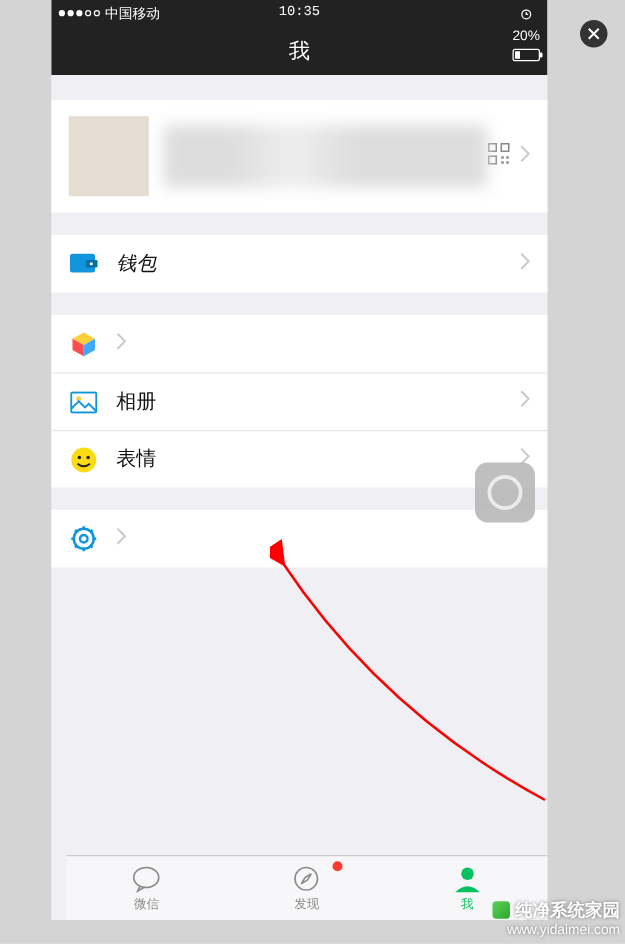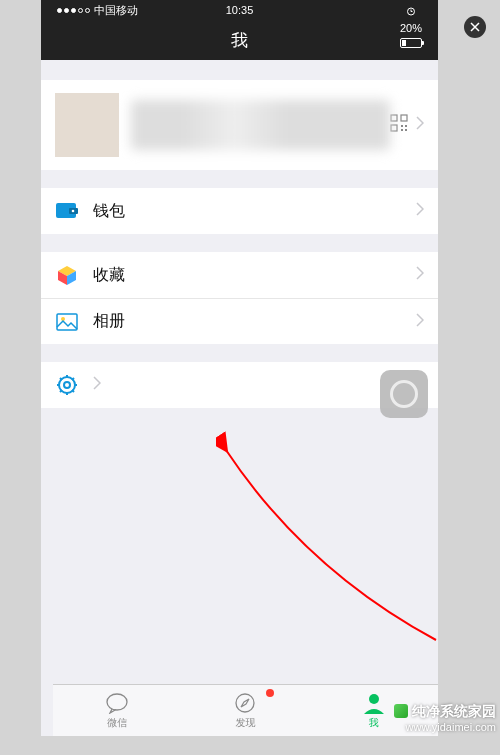--- a/index.html
+++ b/index.html
@@ -1,58 +1,58 @@
 <!DOCTYPE html>
 <html><head>
 <meta charset="utf-8">
 <style>
   * { margin: 0; padding: 0; box-sizing: border-box; font-family: -apple-system, "Helvetica Neue", Arial, sans-serif; }
   body { width: 500px; height: 755px; background: #d4d4d4; position: relative; overflow: hidden; }
   .phone-frame { position: absolute; left: 41px; top: 0; width: 397px; height: 736px; background: #efeff4; overflow: hidden; }
   .close-btn { position: absolute; right: 14px; top: 16px; width: 22px; height: 22px; border-radius: 50%; background: #333; display: flex; align-items: center; justify-content: center; cursor: pointer; }
   .close-btn svg { width: 10px; height: 10px; }
   
-  .status-bar { height: 20px; background: #222; color: #fff; font-size: 11px; display: flex; align-items: center; padding: 0 16px; justify-content: space-between; }
+  .status-bar { height: 20px; background: #222; color: #fff; font-size: 11px; display: flex; align-items: center; padding: 0 6px; justify-content: space-between; }
   .status-left { display: flex; align-items: center; gap: 4px; }
   .dots { display: flex; gap: 2px; }
   .dot { width: 5px; height: 5px; border-radius: 50%; border: 1px solid #fff; }
   .dot.fill { background: #fff; }
-  .status-center { position: absolute; left: 50%; transform: translateX(-50%); font-weight: 500; }
+  .status-center { position: absolute; left: 50%; transform: translateX(-50%); font-weight: 500; font-family: Liberation Mono, monospace; }
   .status-right { display: flex; align-items: center; gap: 4px; flex-direction: column; }
   .battery { width: 22px; height: 10px; border: 1px solid #fff; border-radius: 2px; position: relative; }
   .battery::after { content: ""; position: absolute; right: -3px; top: 2px; width: 2px; height: 4px; background: #fff; border-radius: 0 1px 1px 0; }
   .battery-fill { position: absolute; left: 1px; top: 1px; bottom: 1px; width: 20%; background: #fff; }
   
   .nav-bar { height: 40px; background: #222; color: #fff; display: flex; align-items: center; justify-content: center; font-size: 17px; }
   
   .profile-card { margin-top: 20px; background: #fff; height: 90px; display: flex; align-items: center; padding: 0 14px; }
   .avatar { width: 64px; height: 64px; background: #e5dcd2; }
   .profile-info { flex: 1; filter: blur(6px); background: linear-gradient(90deg,#ddd 20%,#eee 40%,#ddd 60%); height: 50px; margin-left: 12px; border-radius: 4px; }
   .qr-chevron { display: flex; align-items: center; gap: 8px; }
   .qr-icon { width: 18px; height: 18px; }
   
   .group { margin-top: 18px; background: #fff; }
   .item { height: 46px; display: flex; align-items: center; padding: 0 14px; border-top: 0.5px solid #e6e6e6; position: relative; }
-  .group .item:first-child { border-top: none; }
+  .group .item:first-child { border-top: none; font-style: italic; }
   .item-icon { width: 24px; height: 24px; margin-right: 14px; display: flex; align-items: center; justify-content: center; }
   .item-label { flex: 1; font-size: 16px; color: #111; }
   .chevron { color: #c8c8cd; }
   
   .tab-bar { position: absolute; bottom: 0; left: 12px; right: 0; height: 52px; background: #f7f7f9; border-top: 0.5px solid #ccc; display: flex; }
   .tab { flex: 1; display: flex; flex-direction: column; align-items: center; justify-content: center; font-size: 10px; color: #8a8a8a; gap: 2px; position: relative; }
   .tab.active { color: #07c160; }
   .tab-icon { width: 24px; height: 22px; }
   .badge { position: absolute; top: 4px; right: 28%; width: 8px; height: 8px; border-radius: 50%; background: #ff3b30; }
   
   .assistive { position: absolute; right: 10px; top: 370px; width: 48px; height: 48px; border-radius: 10px; background: rgba(180,180,180,0.85); display: flex; align-items: center; justify-content: center; }
   .assistive-inner { width: 28px; height: 28px; border-radius: 50%; border: 3px solid #fff; opacity: 0.7; }
   
   .arrow-svg { position: absolute; left: 175px; top: 430px; width: 230px; height: 220px; pointer-events: none; }
   
-  .watermark { position: absolute; right: 4px; bottom: 21px; color: #fff; font-size: 11px; text-align: right; line-height: 1.3; text-shadow: 0 0 3px rgba(0,0,0,0.5); }
+  .watermark { position: absolute; right: 4px; bottom: 4px; color: #fff; font-size: 11px; text-align: right; line-height: 1.3; text-shadow: 0 0 3px rgba(0,0,0,0.5); }
   .watermark .brand { font-size: 14px; font-weight: bold; display: flex; align-items: center; gap: 4px; justify-content: flex-end; }
   .logo-sq { width: 14px; height: 14px; background: linear-gradient(135deg,#5bd15b,#2aa82a); border-radius: 3px; }
 </style>
 </head>
 <body>
 
 <div class="close-btn">
   <svg viewBox="0 0 10 10">
       <path d="M1 1 L9 9 M9 1 L1 9" stroke="#fff" stroke-width="1.5" fill="none"></path>
     </svg>
@@ -142,34 +142,47 @@
 
   <div class="group">
     <div class="item">
       <span class="item-icon">
         <svg width="22" height="22" viewBox="0 0 22 22">
             <path d="M11 2 L20 7 L11 12 L2 7 Z" fill="#ffce3d"></path>
             <path d="M2 7 L11 12 L11 21 L2 16 Z" fill="#ff4d4f"></path>
             <path d="M20 7 L11 12 L11 21 L20 16 Z" fill="#40a9ff"></path>
           </svg>
       </span>
-      <span class="item-label">收藏</span>
       <span class="chevron"><svg width="8" height="14" viewBox="0 0 8 14">
             <path d="M1 1 L7 7 L1 13" fill="none" stroke="#c8c8cd" stroke-width="1.5"></path>
           </svg></span>
     </div>
     <div class="item">
       <span class="item-icon">
         <svg width="22" height="18" viewBox="0 0 22 18">
             <rect x="1" y="1" width="20" height="16" rx="1" fill="none" stroke="#1296db" stroke-width="1.5"></rect>
             <circle cx="7" cy="6" r="2" fill="#ffce3d"></circle>
             <path d="M1 14 L7 8 L12 13 L15 10 L21 16" fill="none" stroke="#1296db" stroke-width="1.5"></path>
           </svg>
       </span>
       <span class="item-label">相册</span>
+      <span class="chevron"><svg width="8" height="14" viewBox="0 0 8 14">
+            <path d="M1 1 L7 7 L1 13" fill="none" stroke="#c8c8cd" stroke-width="1.5"></path>
+          </svg></span>
+    </div>
+    <div class="item">
+      <span class="item-icon">
+        <svg width="22" height="22" viewBox="0 0 22 22">
+            <circle cx="11" cy="11" r="10" fill="#fadb14"></circle>
+            <circle cx="7.5" cy="9" r="1.4" fill="#222"></circle>
+            <circle cx="14.5" cy="9" r="1.4" fill="#222"></circle>
+            <path d="M6 14 Q11 18 16 14" fill="none" stroke="#222" stroke-width="1.5"></path>
+          </svg>
+      </span>
+      <span class="item-label">表情</span>
       <span class="chevron"><svg width="8" height="14" viewBox="0 0 8 14">
             <path d="M1 1 L7 7 L1 13" fill="none" stroke="#c8c8cd" stroke-width="1.5"></path>
           </svg></span>
     </div>
   </div>
 
   <div class="group">
     <div class="item">
       <span class="item-icon">
         <svg width="22" height="22" viewBox="0 0 22 22">

